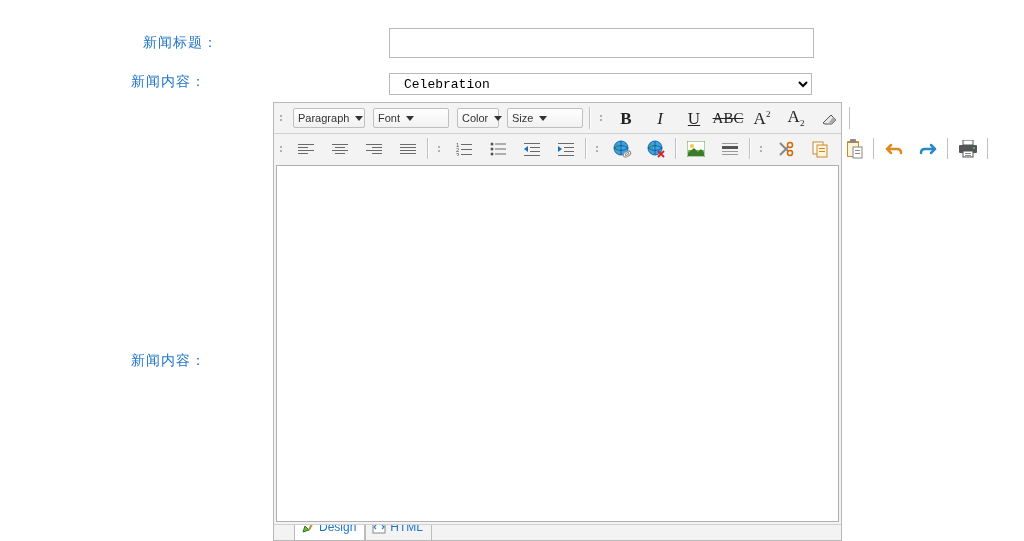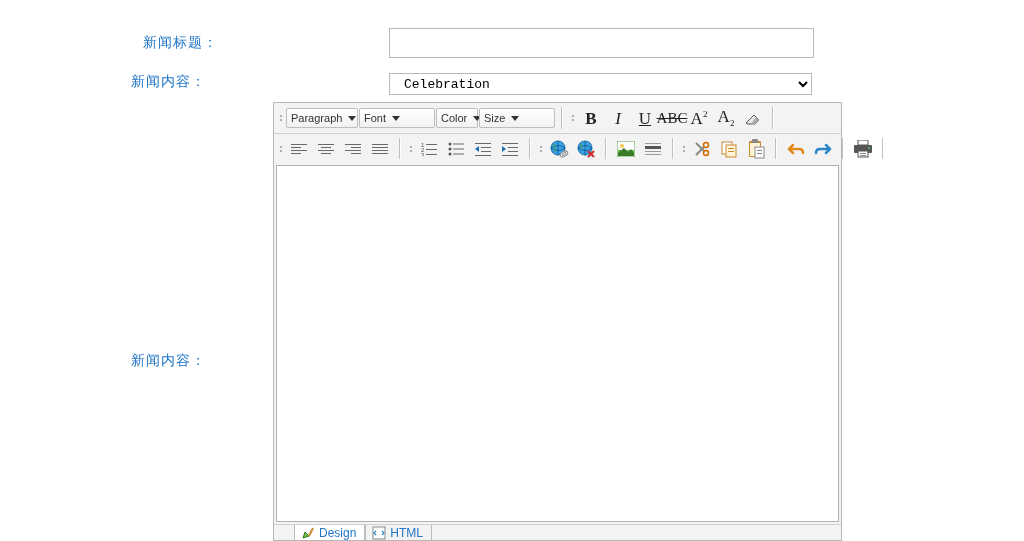--- a/index.html
+++ b/index.html
@@ -56,21 +56,21 @@
   .tb-row {
     height: 30px;
     display: flex;
     align-items: stretch;
   }
   .tb-row + .tb-row { border-top: 1px solid #d0d0d0; }
   .tb-group {
     display: flex;
     align-items: center;
     padding: 0 3px;
-    gap: 1px;
+    gap: 8px;
     position: relative;
   }
   .grip {
     width: 7px;
     height: 100%;
     display: flex;
     flex-direction: column;
     justify-content: center;
     align-items: center;
     gap: 2px;
@@ -150,21 +150,21 @@
     display: flex;
     align-items: flex-end;
     padding-left: 20px;
     gap: 0;
     font-size: 12px;
     overflow: hidden;
     border-top: 1px solid #d0d0d0;
   }
   .etab {
     display: flex;
-    align-items: flex-end;
+    align-items: center;
     gap: 4px;
     padding: 2px 8px 0 6px;
     border: 1px solid #bcbcbc;
     border-bottom: none;
     background: #f3f3f3;
     border-radius: 3px 3px 0 0;
     height: 30px;
     cursor: pointer;
     color: #2176c7;
   }

